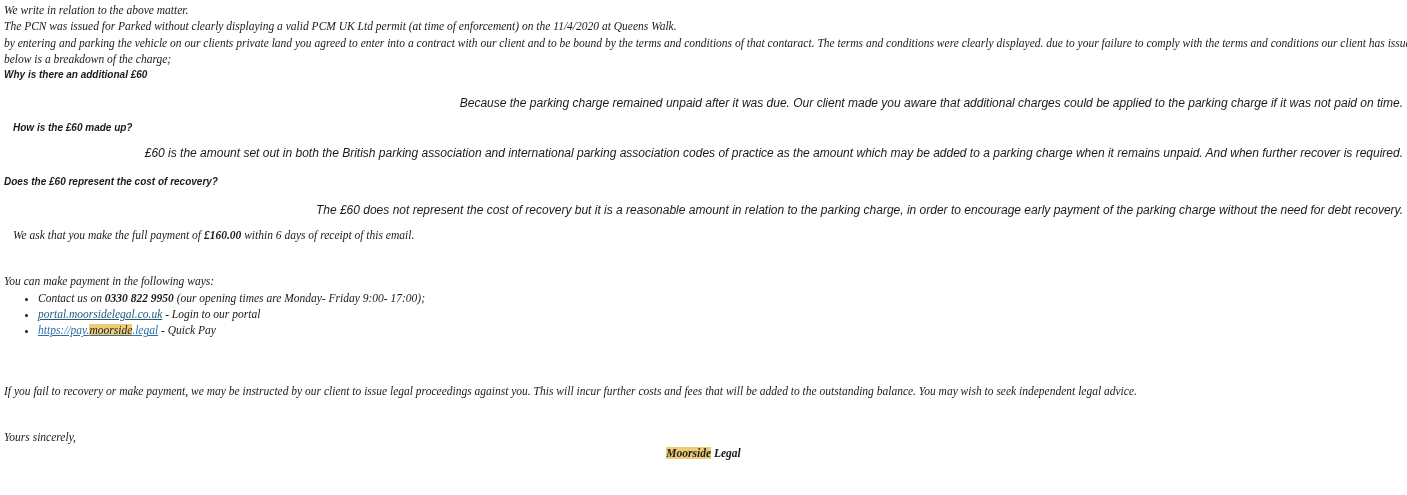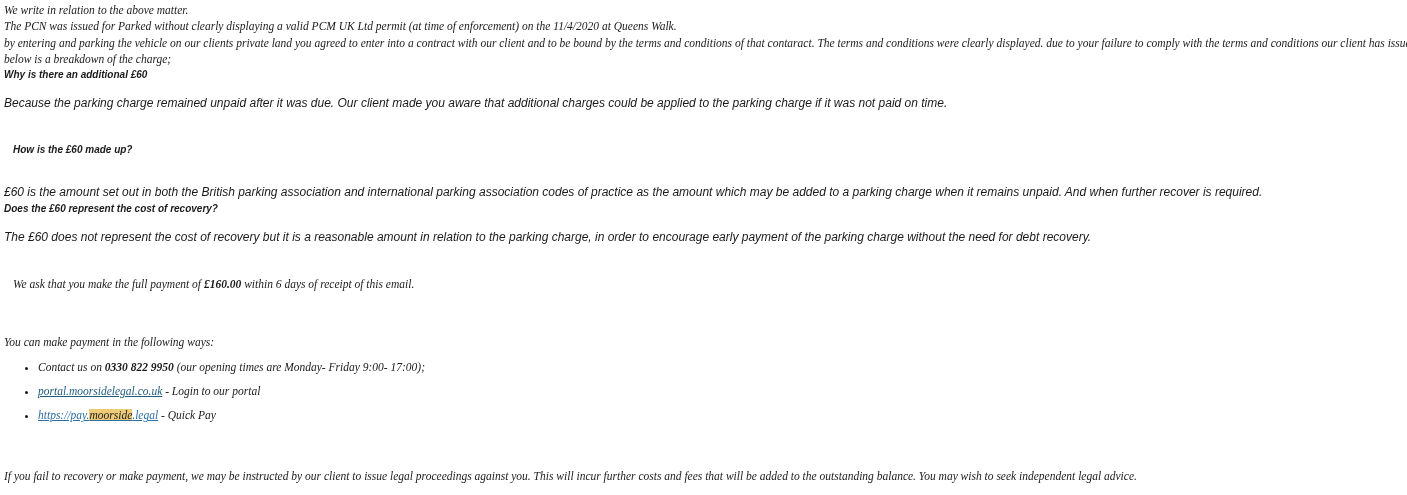--- a/index.html
+++ b/index.html
@@ -20,41 +20,42 @@
     font-family: "Liberation Serif", "DejaVu Serif", serif;
     font-size: 11.5px;
     line-height: 16.3px;
     white-space: nowrap;
   }
   .sans {
     font-family: "Liberation Sans", "DejaVu Sans", sans-serif;
     font-size: 12px;
     line-height: 14px;
     white-space: nowrap;
+    text-align: right;
   }
   .heading {
     font-family: "Liberation Sans", "DejaVu Sans", sans-serif;
     font-size: 10px;
     font-weight: bold;
     line-height: 15px;
     white-space: nowrap;
   }
   .bold { font-weight: bold; }
   .mt14 { margin-top: 14px; }
-  .mt15 { margin-top: 2px; }
-  .mt16 { margin-top: 32px; padding-left: 9px; }
-  .mt28 { margin-top: 28px; }
-  .mt30 { margin-top: 42px; }
+  .mt15 { margin-top: 14px; }
+  .mt16 { margin-top: 10px; padding-left: 9px; }
+  .mt28 { margin-top: 11px; }
+  .mt30 { margin-top: 30px; }
   .mt44 { margin-top: 44px; }
   ul.pay-list {
     margin: 0;
     padding-left: 34px;
     list-style-type: disc;
   }
-  ul.pay-list li { line-height: 16.3px; margin-top: 8px; }
+  ul.pay-list li { line-height: 16.3px; }
   a.link-primary {
     color: var(--link-primary);
     text-decoration: underline;
     cursor: pointer;
   }
   a.link-secondary {
     color: var(--link-secondary);
     text-decoration: underline;
     cursor: pointer;
   }

